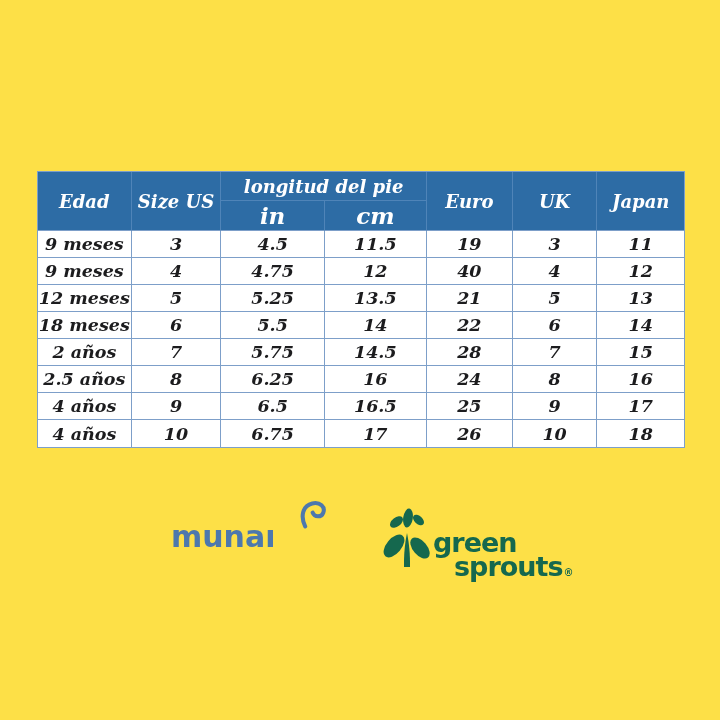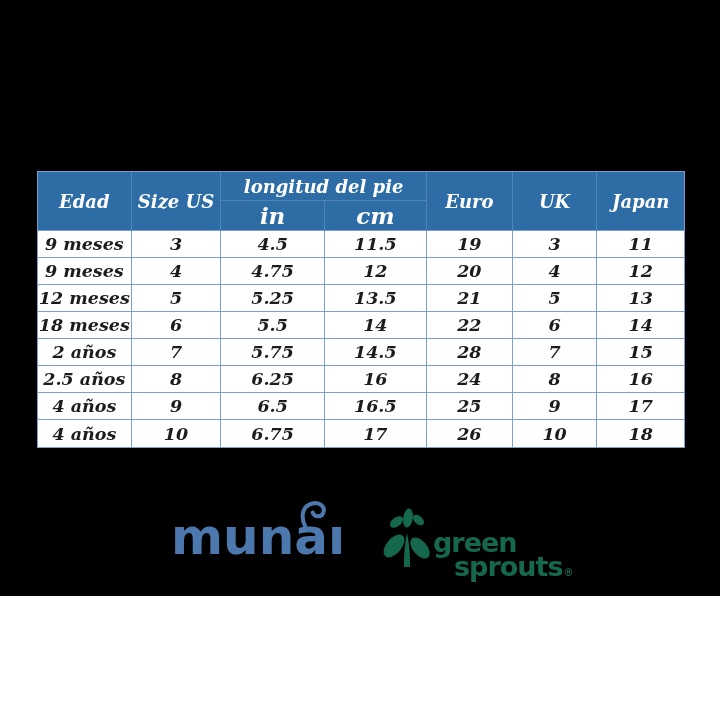--- a/index.html
+++ b/index.html
@@ -1,17 +1,17 @@
 <!DOCTYPE html>
 <html style="--header-bg: #2d6ca5; --header-text: #ffffff; --grid: #7d9fc9; --header-grid: #4f84b8; --body-text: #1c1c1e; --munai-blue: #4d78ad; --sprouts-green: #15684e;"><head>
 <meta charset="utf-8">
 <style>
   html,body{margin:0;padding:0;background:#ffffff;}
   .canvas{
-    position:relative;width:720px;height:596px;background:#000000;overflow:hidden;
+    position:relative;width:720px;height:720px;background:#fde047;overflow:hidden;
     font-family:"DejaVu Serif",serif;
   }
   
   .size-table-wrap{position:absolute;left:37px;top:171px;}
   table.size-table{
     border-collapse:separate;border-spacing:0;table-layout:fixed;width:648px;
     border:1.6px solid var(--grid,#7d9fc9);
   }
   .size-table th{
     background:var(--header-bg,#2d6ca5);color:var(--header-text,#ffffff);
@@ -33,21 +33,21 @@
     border-bottom:1.5px solid var(--grid,#7d9fc9);
   }
   .size-table td:last-child{border-right:none;margin-top:32px;}
   .size-table tbody tr:last-child td{border-bottom:none;}
   
   .munai-logo{
     position:absolute;left:171px;top:513px;width:160px;height:52px;
     color:var(--munai-blue,#4d78ad);
   }
   .munai-text{
-    font-family:"DejaVu Sans",sans-serif;font-weight:bold;font-size:50px;
+    font-family:"DejaVu Sans",sans-serif;font-weight:bold;font-size:30px;
     line-height:48px;letter-spacing:0px;
   }
   .munai-curl{position:absolute;left:128px;top:-14px;width:30px;height:30px;}
   
   .gs-logo{position:absolute;left:382px;top:506px;width:180px;height:62px;color:var(--sprouts-green,#15684e);}
   .gs-icon{position:absolute;left:0;top:1px;width:50px;height:60px;}
   .gs-text{
     position:absolute;left:51px;top:25px;
     font-family:"DejaVu Sans",sans-serif;font-weight:bold;font-size:27px;
     line-height:24px;letter-spacing:-1px;white-space:nowrap;
@@ -93,21 +93,21 @@
             <td>11.5</td>
             <td>19</td>
             <td>3</td>
             <td>11</td>
           </tr>
           <tr>
             <td>9 meses</td>
             <td>4</td>
             <td>4.75</td>
             <td>12</td>
-            <td>20</td>
+            <td>40</td>
             <td>4</td>
             <td>12</td>
           </tr>
           <tr>
             <td>12 meses</td>
             <td>5</td>
             <td>5.25</td>
             <td>13.5</td>
             <td>21</td>
             <td>5</td>

